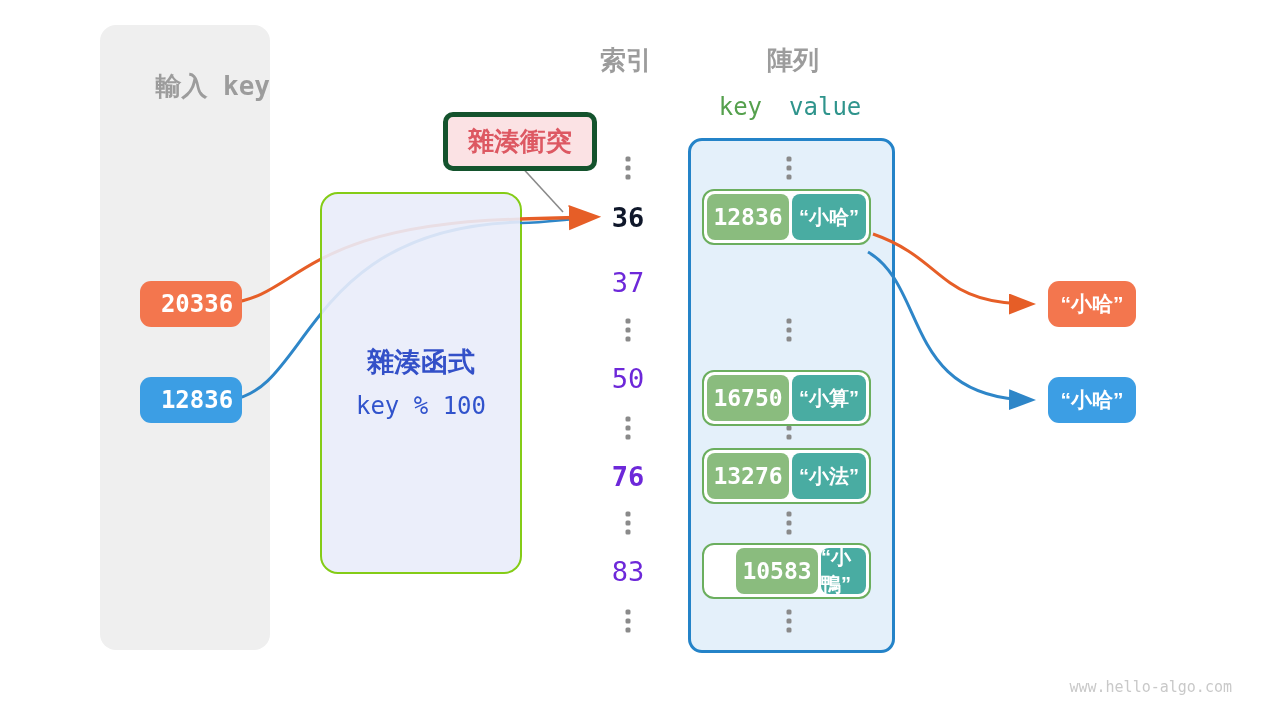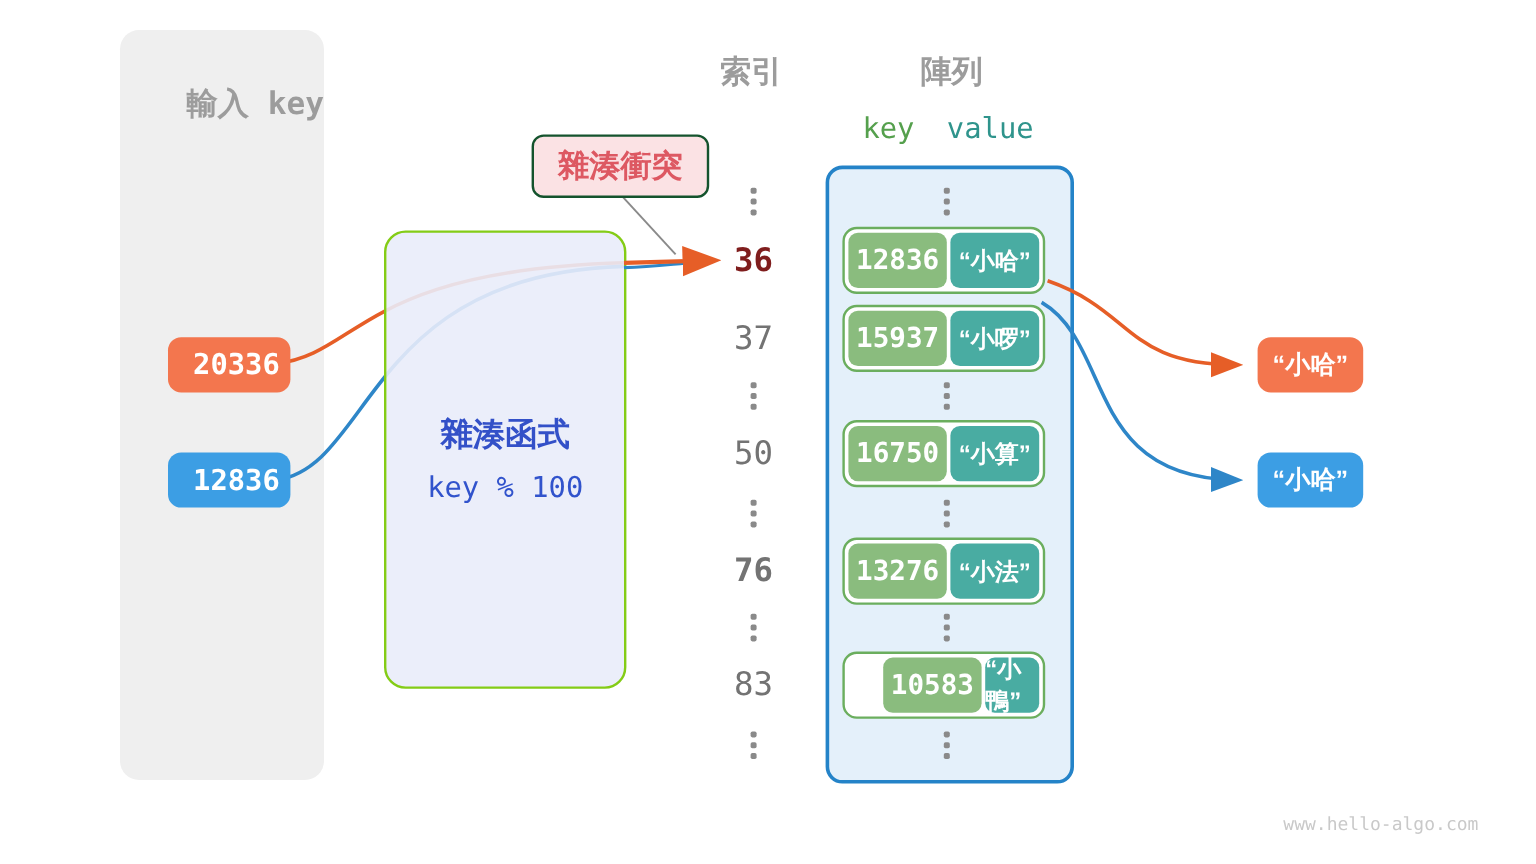--- a/index.html
+++ b/index.html
@@ -16,32 +16,32 @@
     display:flex;align-items:center;justify-content:center;color:#fff;
     font-family:"Liberation Sans",sans-serif;font-weight:bold;font-size:21px;}
   .orange{background:#F3764E;} .blue{background:#3C9EE4;}
   .hashbox{position:absolute;left:320px;top:192px;width:198px;height:378px;z-index:3;
     background:rgba(233,236,250,0.90);border:2px solid #84cc16;border-radius:18px;}
   .hash-title{position:absolute;top:150px;left:0;right:0;text-align:center;
     font-size:27px;font-weight:600;color:#3350C8;}
   .hash-formula{position:absolute;top:198px;left:0;right:0;text-align:center;
     font-family:"DejaVu Sans Mono",monospace;font-size:24px;color:#3153CC;}
   .collision{position:absolute;left:443px;top:112px;width:144px;height:49px;z-index:5;
-    background:#FBE2E4;border:2px solid #14532d;border-radius:10px;
+    background:#FBE2E4;border:5px solid #14532d;border-radius:10px;
     display:flex;align-items:center;justify-content:center;
     font-size:26px;font-weight:bold;color:#DD5862;}
   .colhead{position:absolute;z-index:5;font-weight:bold;font-size:26px;color:#9C9C9C;
     transform:translate(-50%,-50%);white-space:nowrap;
     font-family:"DejaVu Sans Mono",sans-serif;}
   .kvhead{position:absolute;z-index:5;transform:translate(-50%,-50%);white-space:nowrap;
     font-family:"DejaVu Sans Mono",monospace;font-size:24px;}
   .kvhead .k{color:#55A04D;margin-top:16px;} .kvhead .v{color:#2F948C;margin-left:27px;}
   .idx{position:absolute;width:70px;text-align:center;transform:translate(-50%,-50%);z-index:5;
-    font-family:"DejaVu Sans Mono",monospace;font-size:27px;color:#737373;}
-  .idx.bold{font-weight:bold;color:#7f1d1d;}
+    font-family:"DejaVu Sans Mono",monospace;font-size:27px;color:#6d28d9;}
+  .idx.bold{font-weight:bold;color:#0f172a;}
   .vdots{position:absolute;width:5px;height:5px;border-radius:1.5px;background:#8A8A8A;z-index:5;
     box-shadow:0 -9px 0 #8A8A8A,0 9px 0 #8A8A8A;transform:translate(-50%,-50%);}
   .arraybox{position:absolute;left:688px;top:138px;width:207px;height:515px;z-index:2;
     background:#E4F0FA;border:3px solid #2483C8;border-radius:14px;box-sizing:border-box;}
   .pair{position:absolute;left:702px;width:169px;height:56px;z-index:5;box-sizing:border-box;
     background:#fff;border:2px solid #6BAE5E;border-radius:12px;
     display:flex;align-items:center;padding:3px;gap:3px;}
   .pair .k{flex:0 0 82px;height:46px;border-radius:8px;background:#8ABC7E;
     display:flex;align-items:center;justify-content:center;color:#fff;
     font-family:"DejaVu Sans Mono",monospace;font-weight:bold;font-size:23px;}
@@ -117,25 +117,21 @@
   <div class="vdots" style="left:789px;top:168px;"></div>
   <div class="vdots" style="left:789px;top:330px;"></div>
   <div class="vdots" style="left:789px;top:428px;"></div>
   <div class="vdots" style="left:789px;top:523px;"></div>
   <div class="vdots" style="left:789px;top:621px;"></div>
 
   <div class="pair" style="top:189px;">
     <div class="k">12836</div>
     <div class="v">“小哈”</div>
   </div>
-  <div class="pair" style="top:254px;">
-    <div class="k">15937</div>
-    <div class="v">“小啰”</div>
-  </div>
-  <div class="pair" style="top:350px;text-align:center;">
+  <div class="pair" style="top:370px;text-align:center;">
     <div class="k">16750</div>
     <div class="v">“小算”</div>
   </div>
   <div class="pair" style="top:448px;">
     <div class="k">13276</div>
     <div class="v">“小法”</div>
   </div>
   <div class="pair" style="top:543px;padding-left:32px;">
     <div class="k">10583</div>
     <div class="v">“小鴨”</div>

